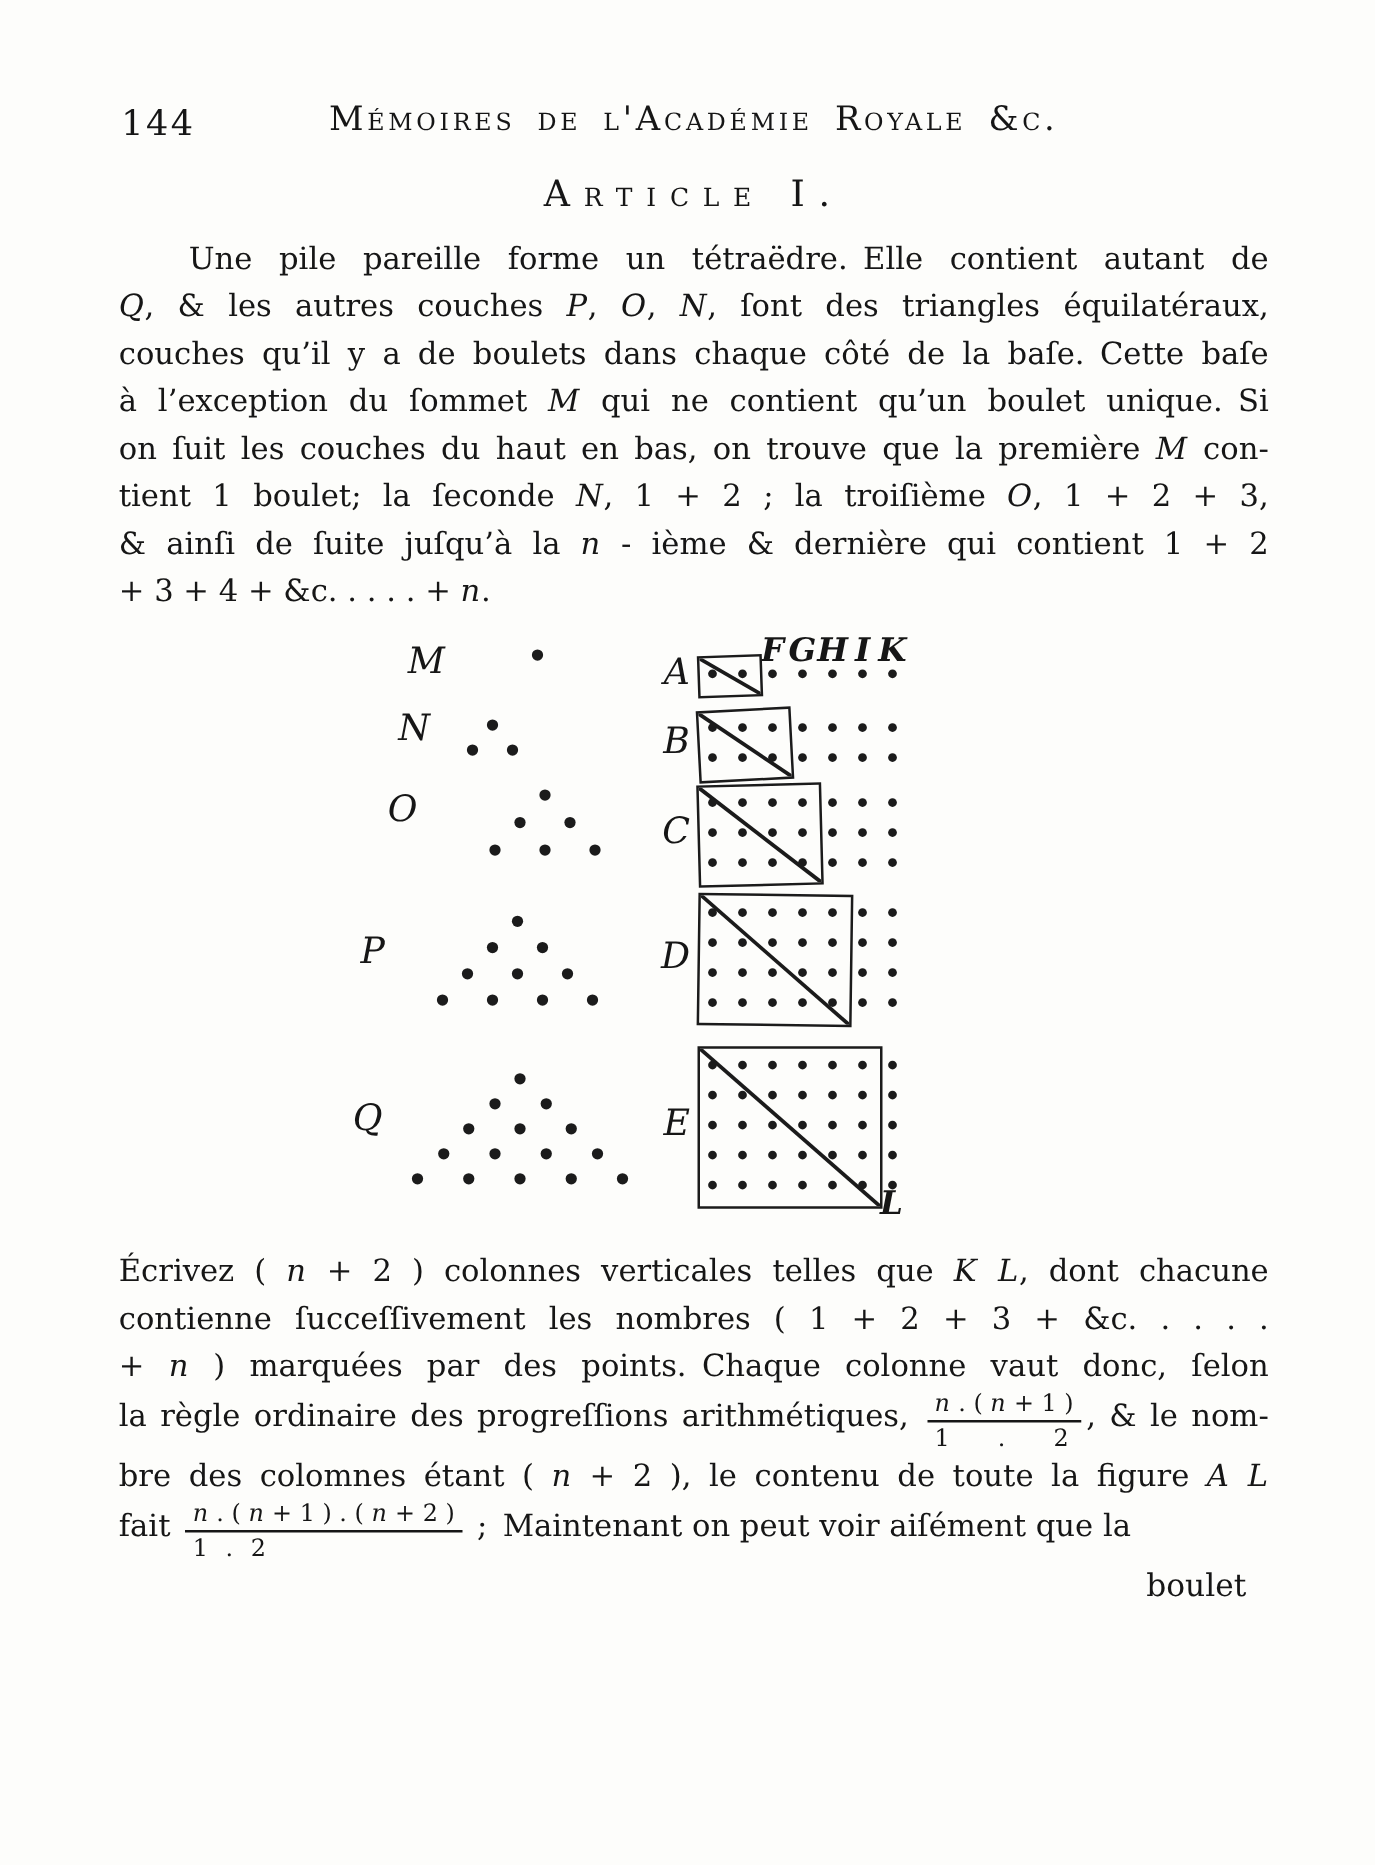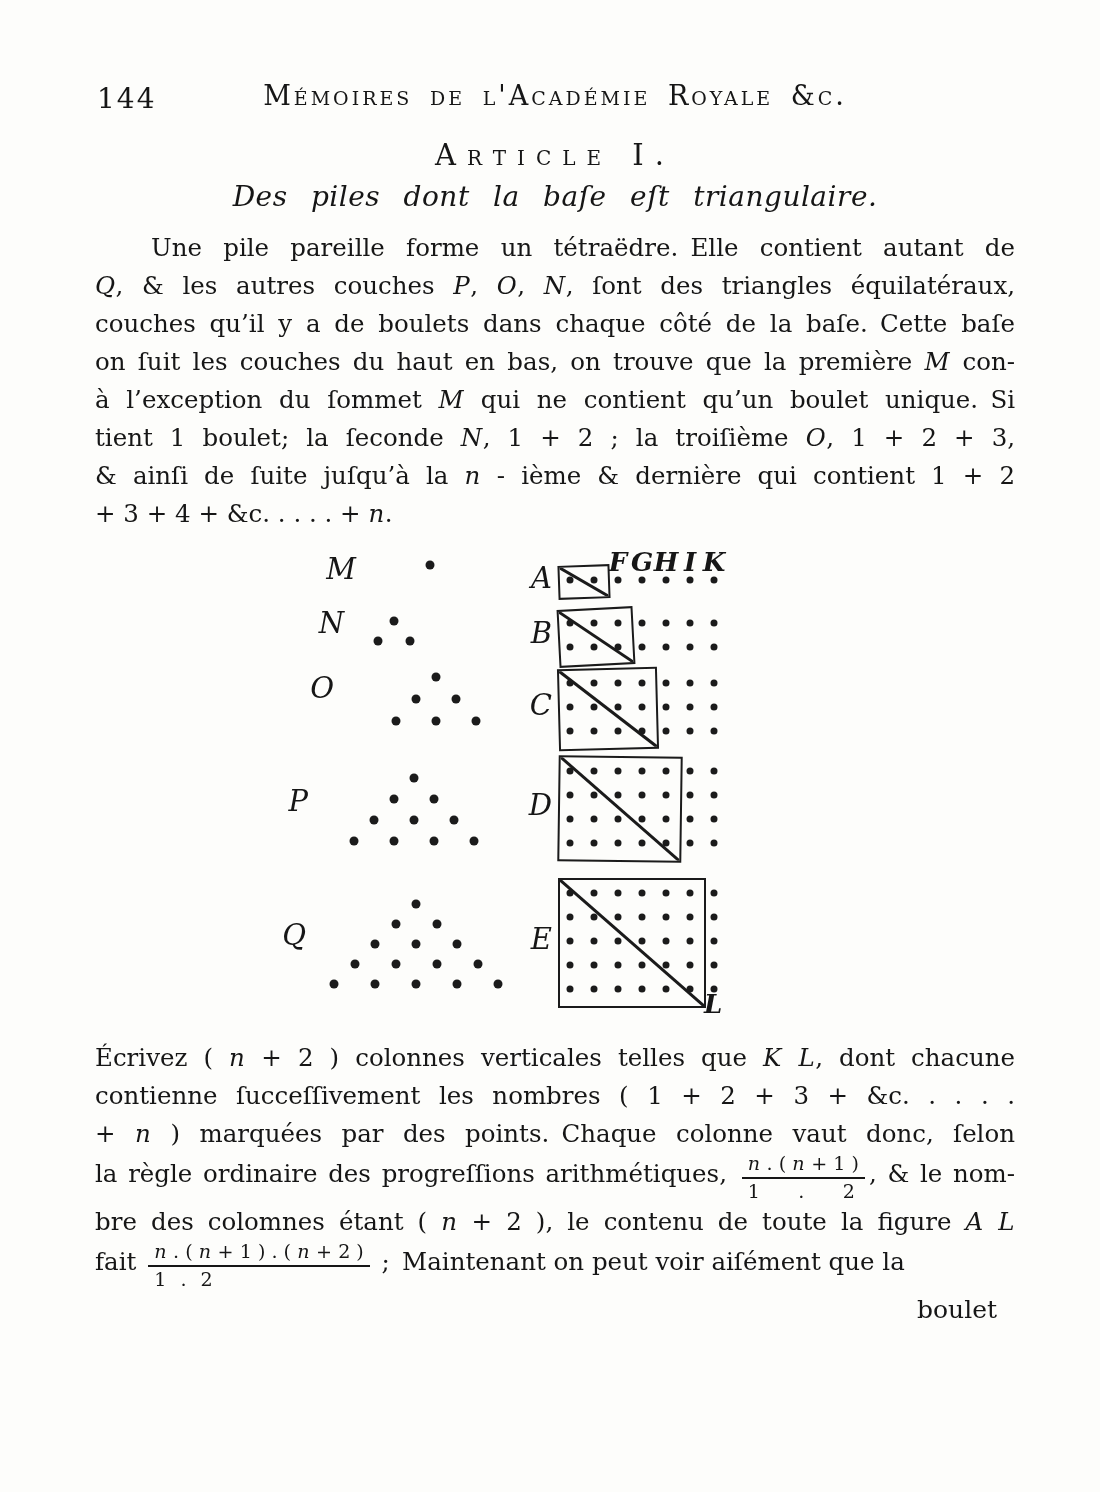--- a/index.html
+++ b/index.html
@@ -63,28 +63,27 @@
 
 <div class="content">
 
   <div class="header-row">
     <span class="page-number">144</span>
     <div class="running-header">Mémoires de l'Académie Royale &amp;c.</div>
   </div>
 
   <div class="article-heading">Article I.</div>
 
-  <div class="article-subtitle">Des piles dont la baſe eſt triangulaire.</div>
 
   <div class="para">
       <div class="tline indent">Une pile pareille forme un tétraëdre. Elle contient autant de</div>
       <div class="tline"><i>Q</i>, &amp; les autres couches <i>P</i>, <i>O</i>, <i>N</i>, ſont des triangles équilatéraux,</div>
       <div class="tline">couches qu’il y a de boulets dans chaque côté de la baſe. Cette baſe</div>
+      <div class="tline">à l’exception du ſommet <i>M</i> qui ne contient qu’un boulet unique. Si</div>
       <div class="tline">on ſuit les couches du haut en bas, on trouve que la première <i>M</i> con-</div>
-      <div class="tline">à l’exception du ſommet <i>M</i> qui ne contient qu’un boulet unique. Si</div>
       <div class="tline">tient 1 boulet; la ſeconde <i>N</i>, 1 + 2 ; la troiſième <i>O</i>, 1 + 2 + 3,</div>
       <div class="tline">&amp; ainſi de ſuite juſqu’à la <i>n</i> - ième &amp; dernière qui contient 1 + 2</div>
       <div class="tline end">+ 3 + 4 + &amp;c. . . . . + <i>n</i>.</div>
     </div>
 
   <div class="figure" id="figure">
       <span class="fig-label" style="left: 356px; top: 14px;">M</span>
       <span class="dot lg" style="left: 430px; top: 24px;"></span>
       <span class="fig-label" style="left: 344px; top: 68px;">N</span>
       <span class="dot lg" style="left: 394px; top: 80px;"></span>

